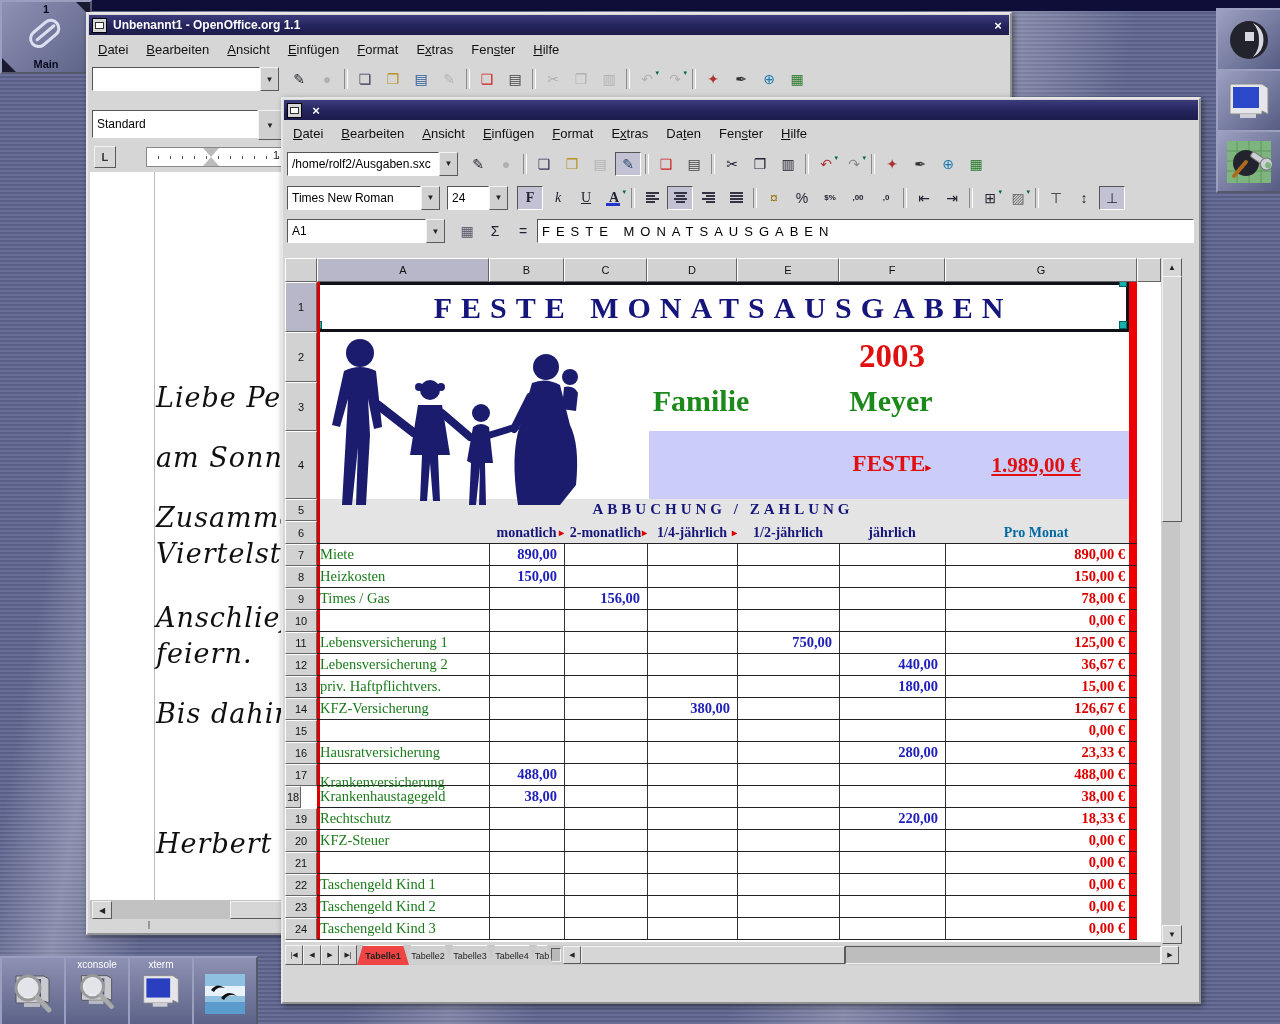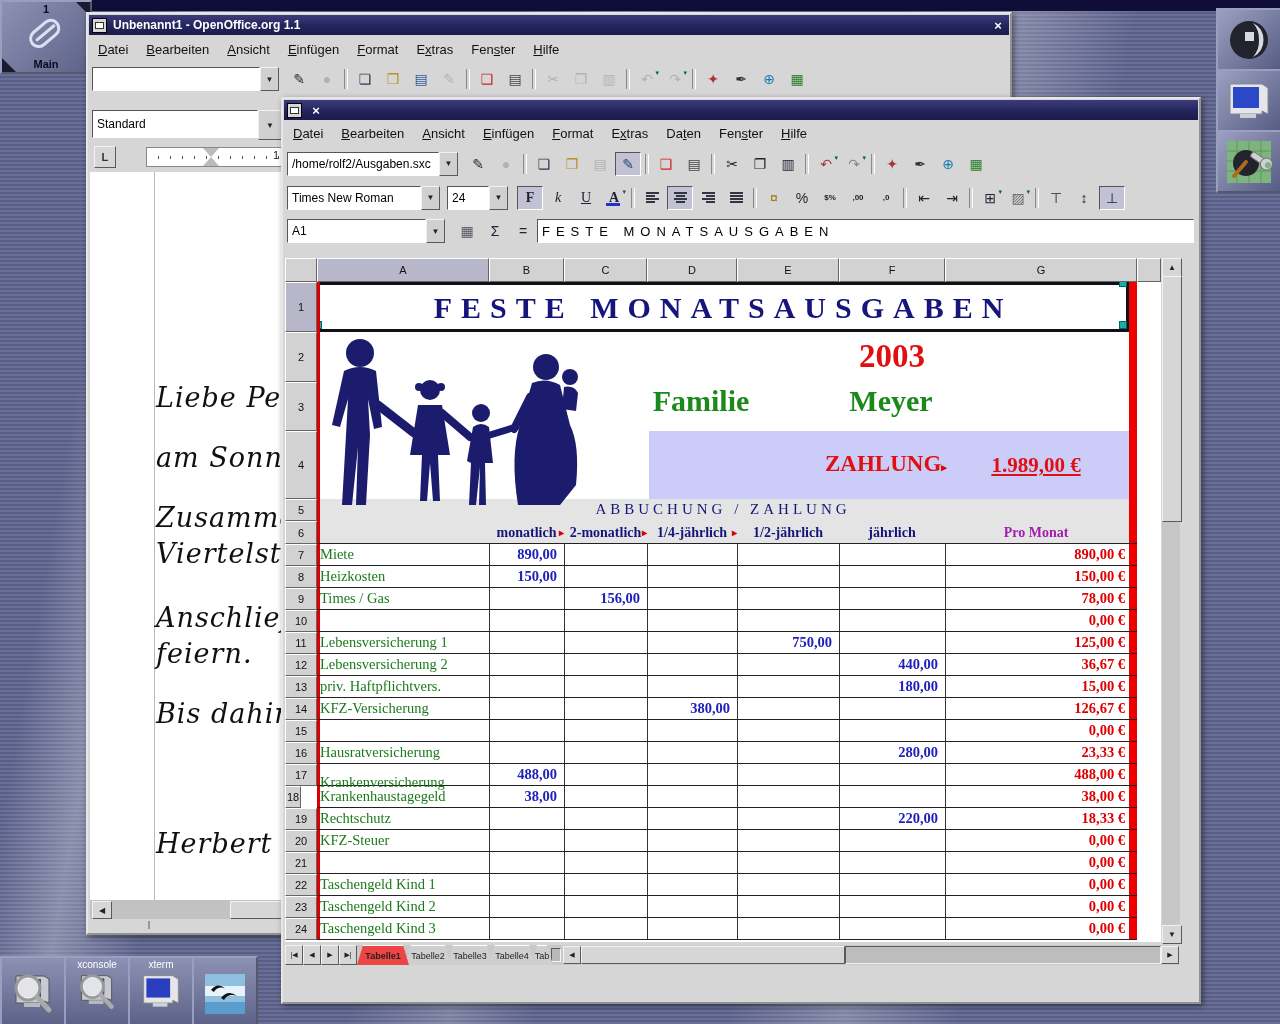--- a/index.html
+++ b/index.html
@@ -67,25 +67,25 @@
   .handle{position:absolute;width:6px;height:6px;background:#15b0a8;border:1px solid #066;}
   #sh-year{position:absolute;left:554px;top:80px;width:106px;text-align:center;color:#e01010;font-weight:bold;font-size:33px;font-family:"Liberation Serif",serif;}
   #sh-familie{position:absolute;left:346px;top:126px;width:140px;text-align:center;color:#1b8a1b;font-weight:bold;font-size:30px;font-family:"Liberation Serif",serif;}
   #sh-meyer{position:absolute;left:540px;top:126px;width:132px;text-align:center;color:#1b8a1b;font-weight:bold;font-size:30px;font-family:"Liberation Serif",serif;}
   #lavband{position:absolute;left:364px;top:173px;width:480px;height:68px;background:#ccccf8;}
   #sh-gesamt{position:absolute;left:540px;top:193px;width:106px;text-align:right;color:#e01010;font-weight:bold;font-size:23px;font-family:"Liberation Serif",serif;white-space:nowrap;overflow:visible;}
   #sh-gesamt .tr{color:#d00;font-size:11px;}
   #sh-total{position:absolute;left:662px;top:195px;width:178px;text-align:center;color:#e01010;font-weight:bold;font-size:21px;
     font-family:"Liberation Serif",serif;text-decoration:underline;}
   #graysband{position:absolute;left:32px;top:241px;width:812px;height:45px;background:#e4e4e4;}
-  #sh-abbuch{position:absolute;left:32px;top:243px;width:812px;text-align:center;color:#15157c;font-weight:normal;font-size:15px;
+  #sh-abbuch{position:absolute;left:32px;top:243px;width:812px;text-align:center;color:#15157c;font-weight:bold;font-size:15px;
     letter-spacing:4px;font-family:"Liberation Serif",serif;}
   .phdr{position:absolute;top:264px;height:21px;display:flex;align-items:center;justify-content:center;
     color:#15157c;font-weight:bold;font-size:14px;font-family:"Liberation Serif",serif;white-space:nowrap;overflow:hidden;}
-  .phdr.red{color:#a21caf;}
+  .phdr.red{color:#0369a1;}
   .phdr .tr{position:absolute;right:0;color:#d00;font-size:10px;}
   .rlabel{position:absolute;color:#1a7a1a;font-size:14.5px;font-family:"Liberation Serif",serif;white-space:nowrap;overflow:hidden;
     height:21px;display:flex;align-items:center;}
   .rval{position:absolute;color:#2020bb;font-weight:bold;font-size:14.5px;font-family:"Liberation Serif",serif;height:21px;
     display:flex;align-items:center;justify-content:flex-end;}
   .rpro{position:absolute;color:#dd0000;font-weight:bold;font-size:14.5px;font-family:"Liberation Serif",serif;height:21px;
     display:flex;align-items:center;justify-content:flex-end;}
   .gvline{position:absolute;width:1px;background:#333;}
   .ghline{position:absolute;height:1px;background:#222;}
   .redL{position:absolute;left:32px;top:24px;width:3px;height:658px;background:#dd0000;}
@@ -521,21 +521,21 @@
   </div>
 
   <div id="sheetwrap">
     <div id="grid">
 
       <div id="lavband"></div>
       <div id="graysband"></div>
       <div id="sh-year">2003</div>
       <div id="sh-familie">Familie</div>
       <div id="sh-meyer">Meyer</div>
-      <div id="sh-gesamt"><span>ZAHLUNG</span><span class="tr">▸</span></div>
+      <div id="sh-gesamt"><span>FESTE</span><span class="tr">▸</span></div>
       <div id="sh-total">1.989,00 €</div>
       <div id="sh-abbuch">ABBUCHUNG / ZAHLUNG</div>
       <svg id="famsvg" width="308" height="186" viewBox="0 0 308 186" style="position:absolute;left:33px;top:77px">
         <g fill="#1c1c6e" stroke="#1c1c6e">
           <circle cx="42" cy="18" r="14" stroke="none"></circle>
           <path d="M26 36 Q42 28 58 36 L64 92 L56 94 L50 64 L52 100 L48 170 L38 170 L40 112 L34 170 L24 170 L28 100 L30 64 L22 92 L14 90 Z" stroke="none"></path>
           <path d="M60 70 L96 98" stroke-width="9" stroke-linecap="round"></path>
           <circle cx="112" cy="55" r="10" stroke="none"></circle>
           <circle cx="101" cy="52" r="4" stroke="none"></circle>
             <circle cx="123" cy="52" r="4" stroke="none"></circle>

